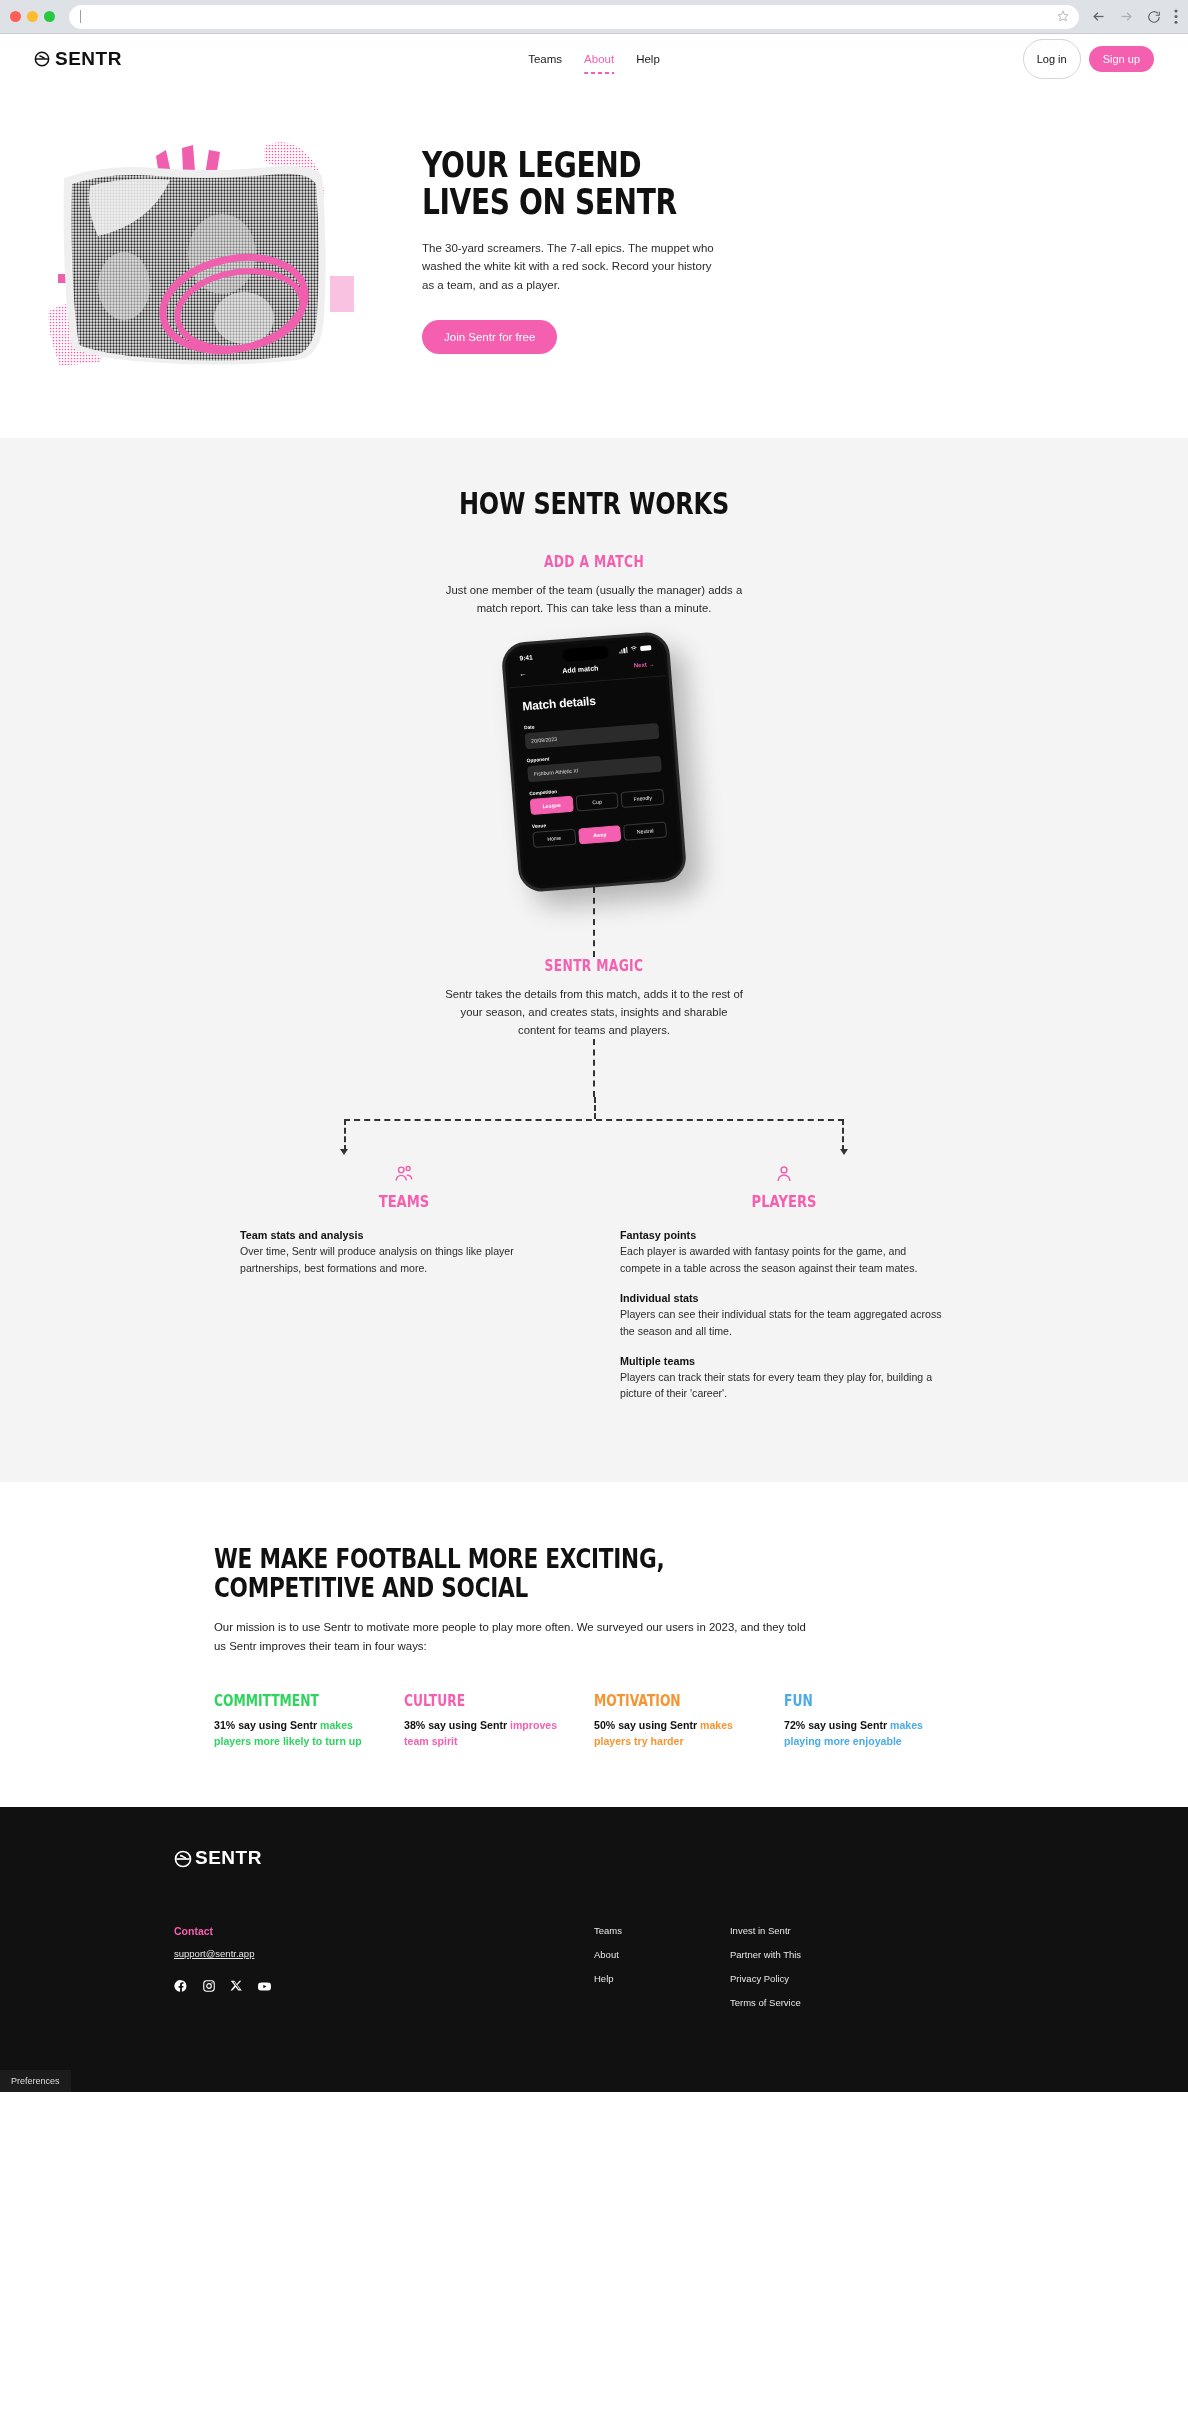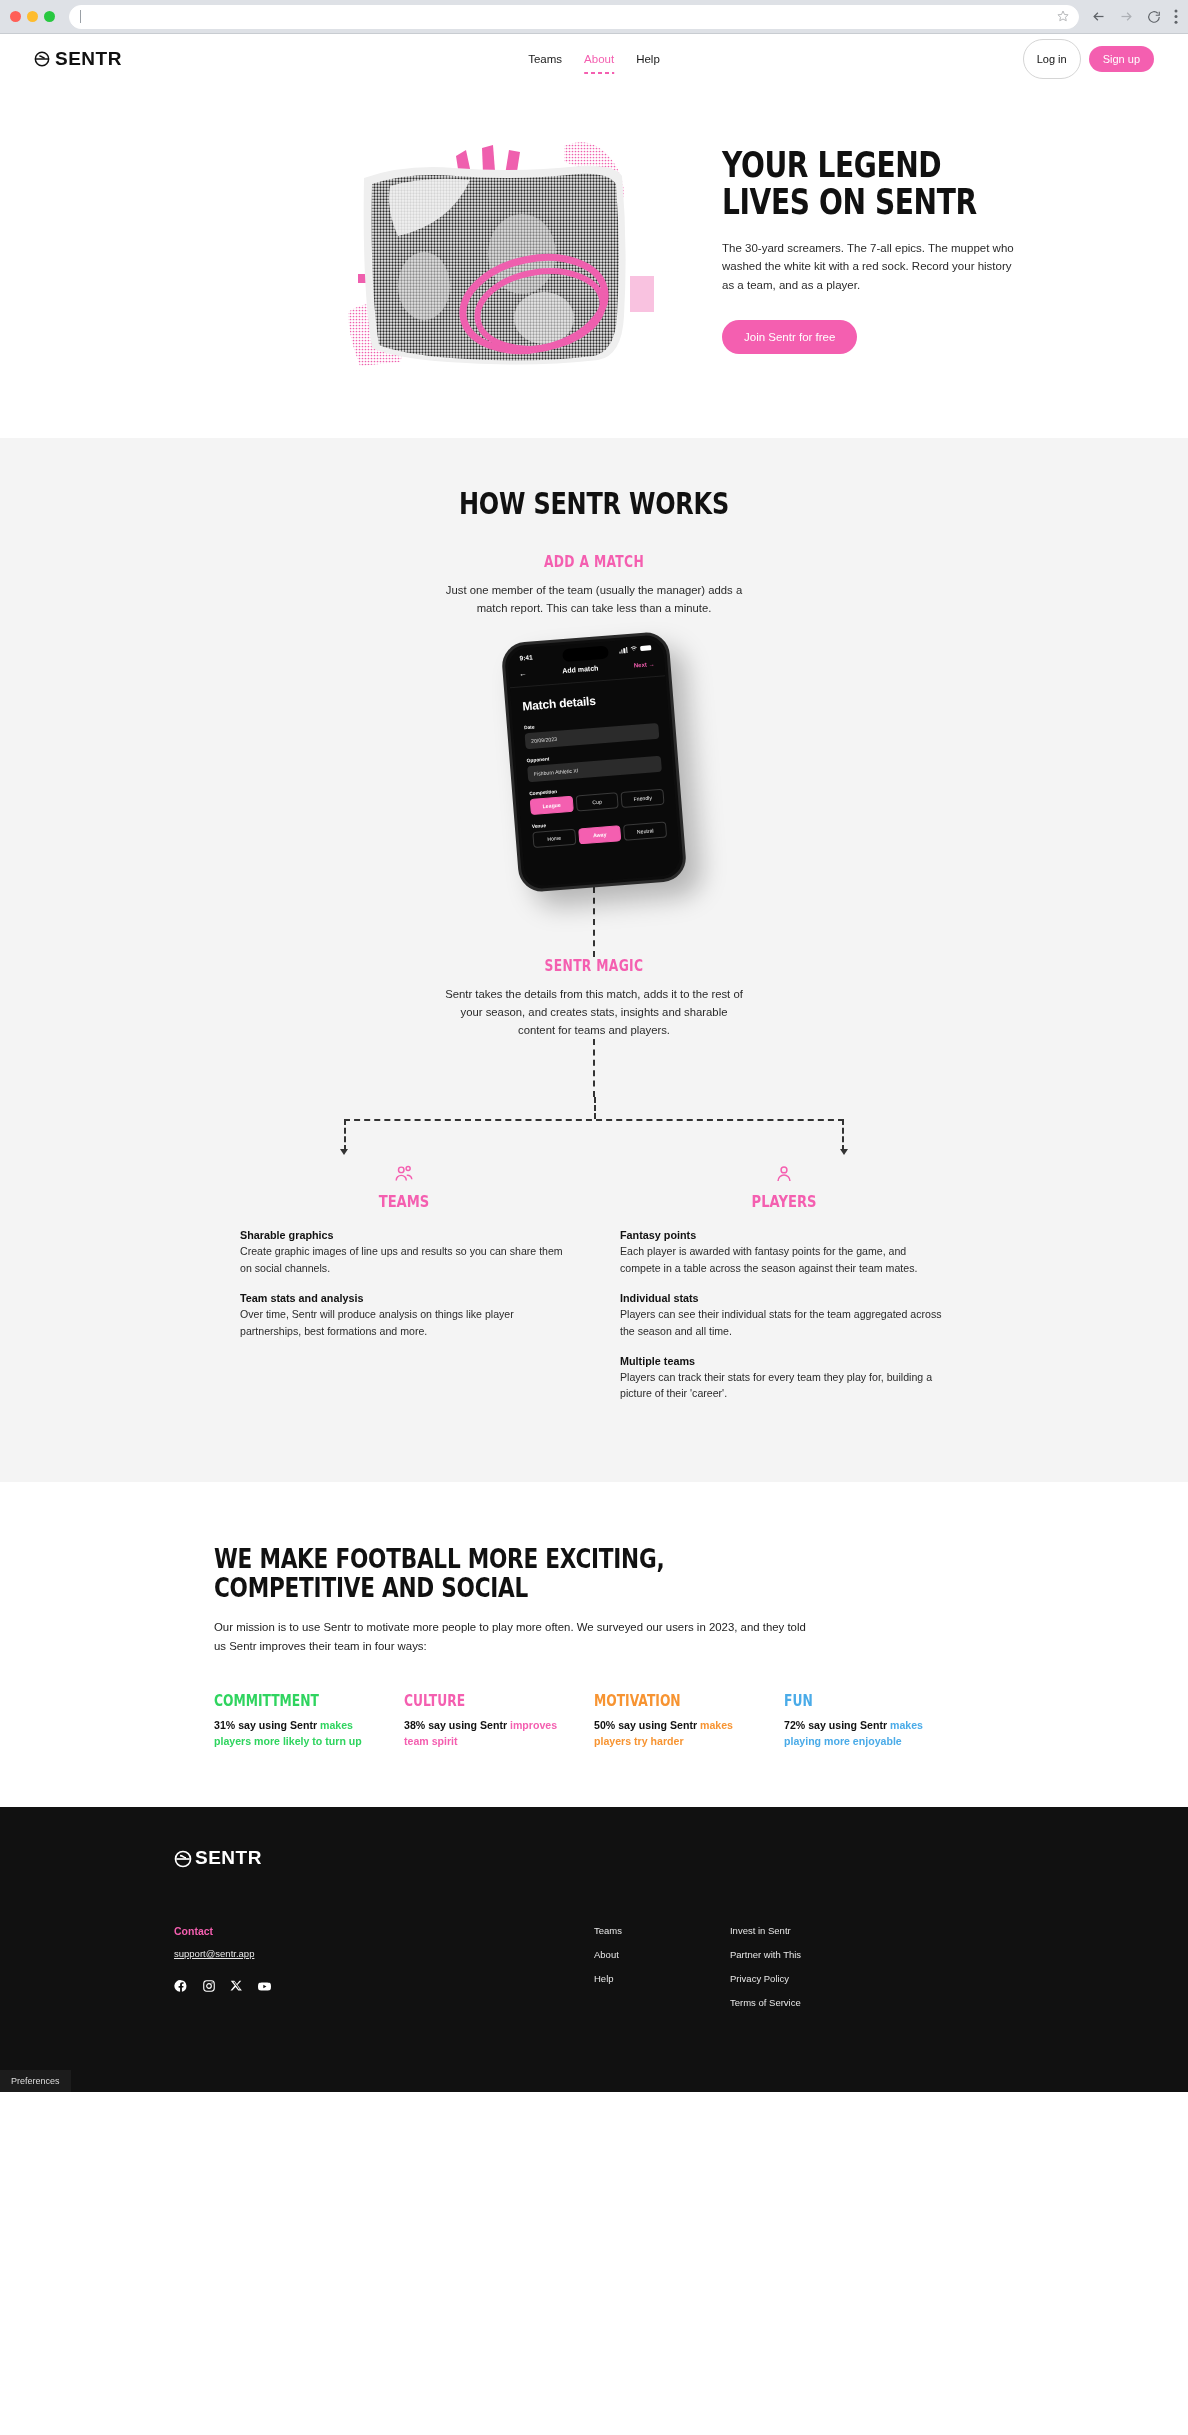--- a/index.html
+++ b/index.html
@@ -52,21 +52,21 @@
   .btn-login {
     font-size: 11px; padding: 13px 13px; border-radius: 20px; border: 1px solid #d5d5d5;
     background: #fff; color: #111; cursor: pointer; font-family: inherit;
   }
   .btn-signup {
     font-size: 11px; padding: 7px 14px; border-radius: 20px; border: none;
     background: #f45fb0; color: #fff; cursor: pointer; font-family: inherit; font-weight: 500;
   }
 
   
-  .hero { padding: 42px 34px 72px; display: flex; justify-content: flex-end; gap: 0; background:#fff; }
+  .hero { padding: 42px 34px 72px; display: flex; justify-content: flex-start; gap: 0; background:#fff; }
   .hero-inner { width: 820px; display: flex; align-items: center; }
   .hero-art { width: 360px; height: 240px; position: relative; flex: none; }
   .hero-copy { width: 380px; padding-left: 28px; padding-top: 8px; }
   .hero-title {
     font-family: "DejaVu Sans", sans-serif;
     font-weight: 700; font-size: 36px; line-height: 1.04; letter-spacing: -0.5px;
     color: #111; text-transform: uppercase; transform: scaleX(0.78); transform-origin: left center;
     white-space: nowrap;
   }
   .hero-sub { margin-top: 18px; font-size: 11.5px; line-height: 1.62; color: #2a2a2a; max-width: 300px; }
@@ -374,24 +374,20 @@
             <svg width="22" height="22" viewBox="0 0 24 24" fill="none" stroke="#f45fb0" stroke-width="1.6">
                 <circle cx="9" cy="7.5" r="3"></circle>
                 <path d="M3.5 19a5.5 5.5 0 0 1 11 0"></path>
                 <circle cx="16.5" cy="6" r="2.2"></circle>
                 <path d="M15 13.5a4.5 4.5 0 0 1 5.5 4.2"></path>
               </svg>
           </span>
           <div class="col-title">TEAMS</div>
         </div>
         <div class="feat">
-          <h4>Sharable graphics</h4>
-          <p>Create graphic images of line ups and results so you can share them on social channels.</p>
-        </div>
-        <div class="feat">
           <h4>Team stats and analysis</h4>
           <p>Over time, Sentr will produce analysis on things like player partnerships, best formations and more.</p>
         </div>
       </div>
 
       <div class="col">
         <div class="col-head">
           <span class="col-icon">
             <svg width="22" height="22" viewBox="0 0 24 24" fill="none" stroke="#f45fb0" stroke-width="1.6">
                 <circle cx="12" cy="7.5" r="3.2"></circle>

